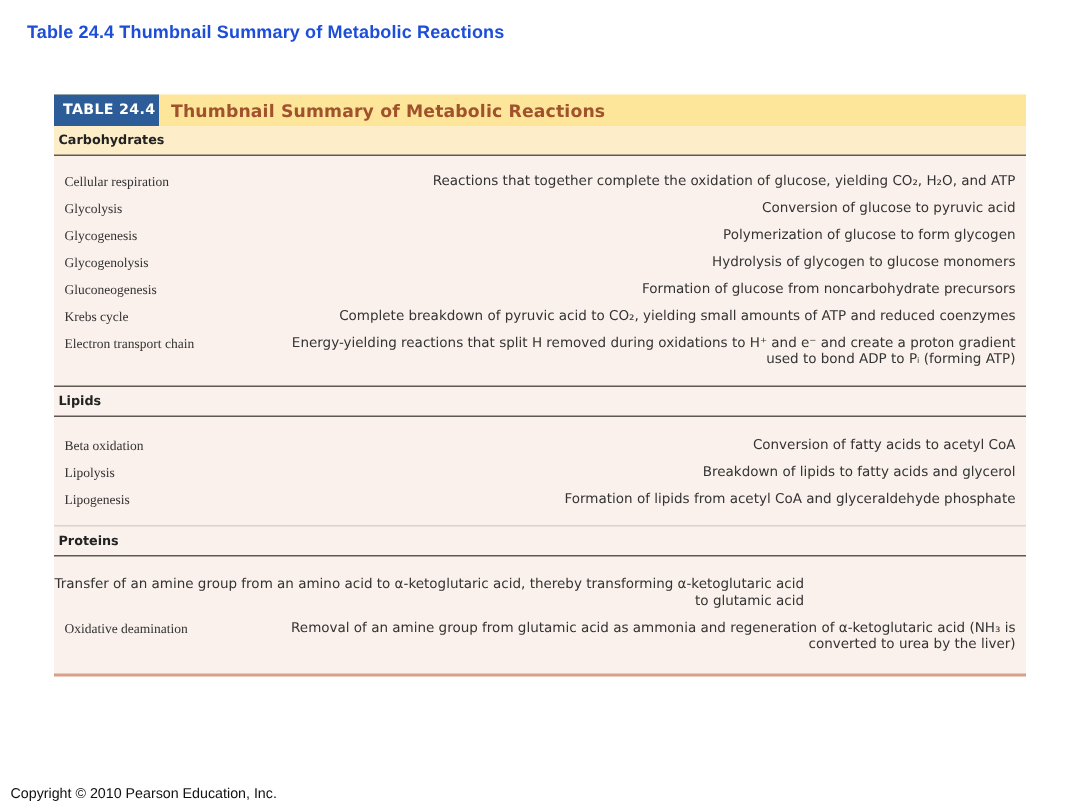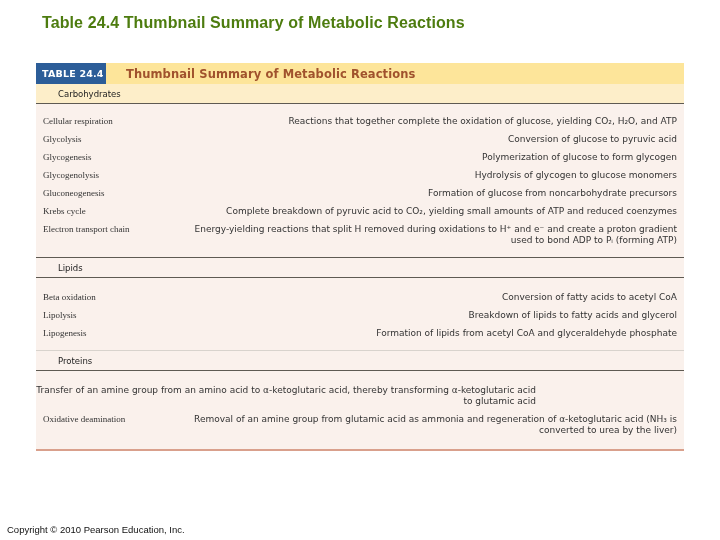--- a/index.html
+++ b/index.html
@@ -12,26 +12,25 @@
       height: 540px;
       position: relative;
       overflow: hidden;
       font-family: "Liberation Sans", sans-serif;
       color: #000;
     }
     .slide-title {
       position: absolute;
       left: 18px;
       top: 14px;
-      font-size: 16px;
+      font-size: 12px;
       font-weight: bold;
       font-family: "Liberation Sans", sans-serif;
-      color: #4d7c0f;
+      color: #1d4ed8;
       letter-spacing: 0.1px;
-      margin-left: 24px;
     }
     .copyright {
       position: absolute;
       left: 7px;
       top: 524px;
       font-size: 9.5px;
       font-family: "Liberation Sans", sans-serif;
       color: #111;
     }
     .table-wrap {
@@ -61,30 +60,30 @@
       padding-left: 6px;
       box-sizing: border-box;
       letter-spacing: 0.2px;
     }
     .table-heading {
       color: #a0522d;
       font-weight: bold;
       font-size: 11.5px;
       display: flex;
       align-items: center;
-      padding-left: 20px;
+      padding-left: 8px;
       letter-spacing: 0.1px;
       text-align: right;
     }
     .section-header {
       height: 19px;
       display: flex;
       align-items: center;
-      padding-left: 22px;
-      font-weight: normal;
+      padding-left: 3px;
+      font-weight: bold;
       font-size: 8.5px;
       color: #222;
       border-bottom: 1.5px solid #5e5a52;
     }
     .section-header.carb {
       background: #fdeec9;
     }
     .section-header.other {
       background: #faf1ec;
       border-top: 1.5px solid #5e5a52;

